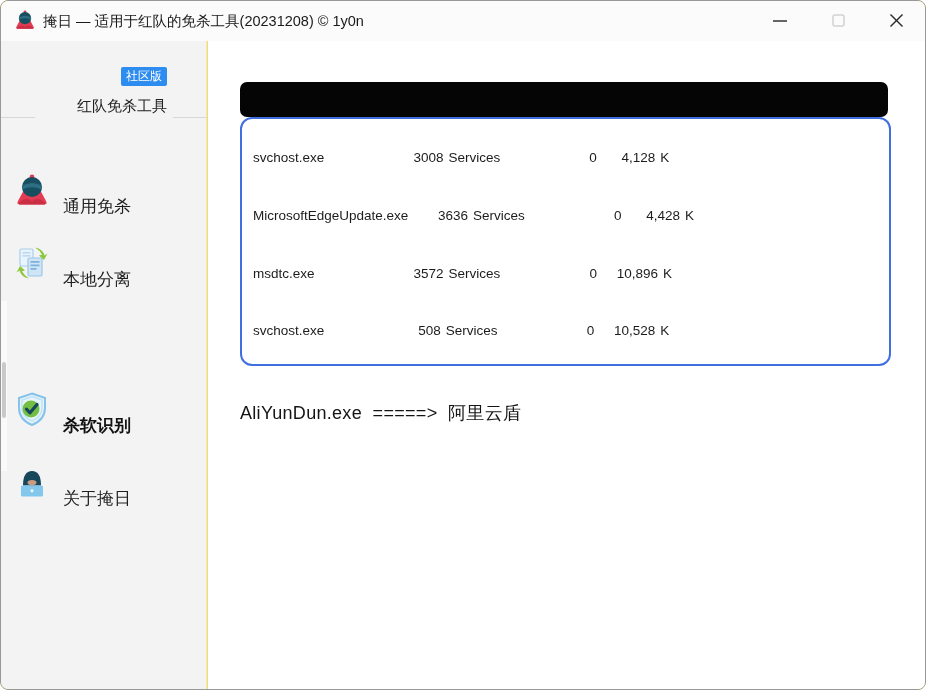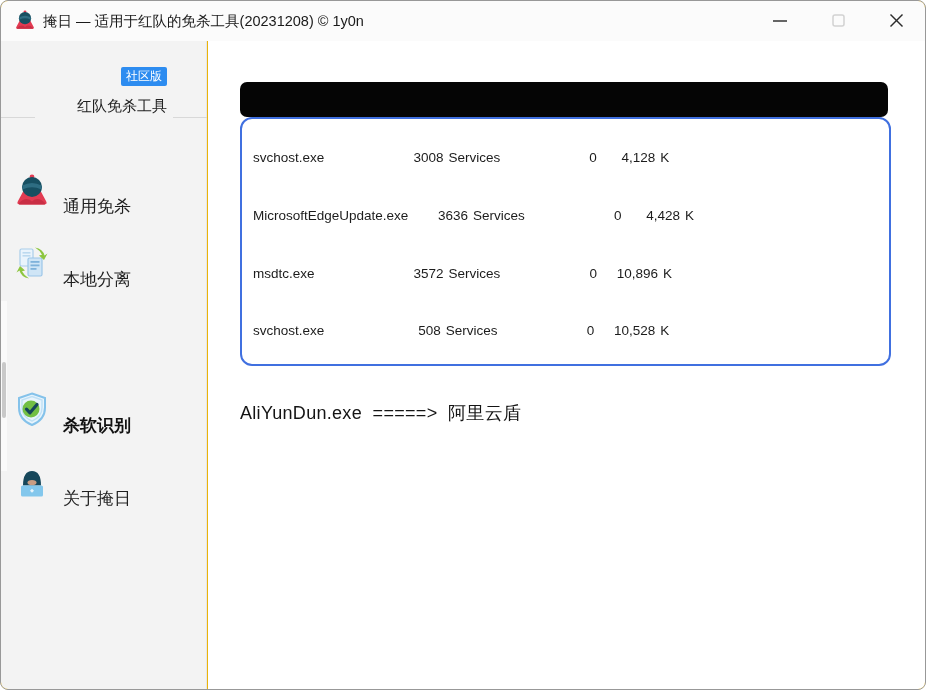--- a/index.html
+++ b/index.html
@@ -7,21 +7,21 @@
   body {
     font-family: "Liberation Sans", "DejaVu Sans", sans-serif;
     width: 928px; height: 692px; overflow: hidden;
   }
   .window {
     position: relative;
     width: 926px; height: 690px;
     margin: 0; left: 0; top: 0;
     border: 1px solid #989898;
     border-radius: 8px;
-    background: #eab308;
+    background: #fde047;
     overflow: hidden;
   }
   
   .titlebar {
     position: absolute; left: 0; top: 0; width: 100%; height: 40px;
     background: #fbfbfb;
   }
   .app-icon { position: absolute; left: 13px; top: 8px; width: 22px; height: 22px; }
   .window-title {
     position: absolute; left: 42px; top: 0; height: 40px; line-height: 40px;

